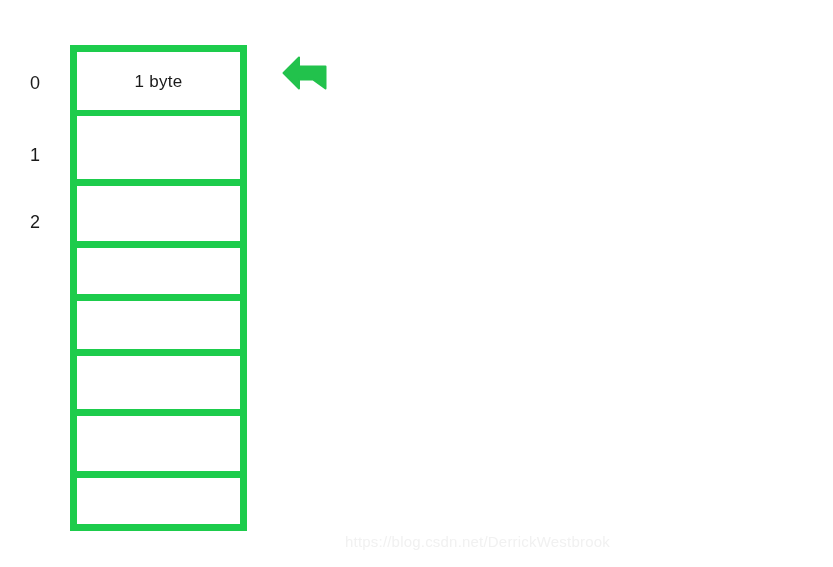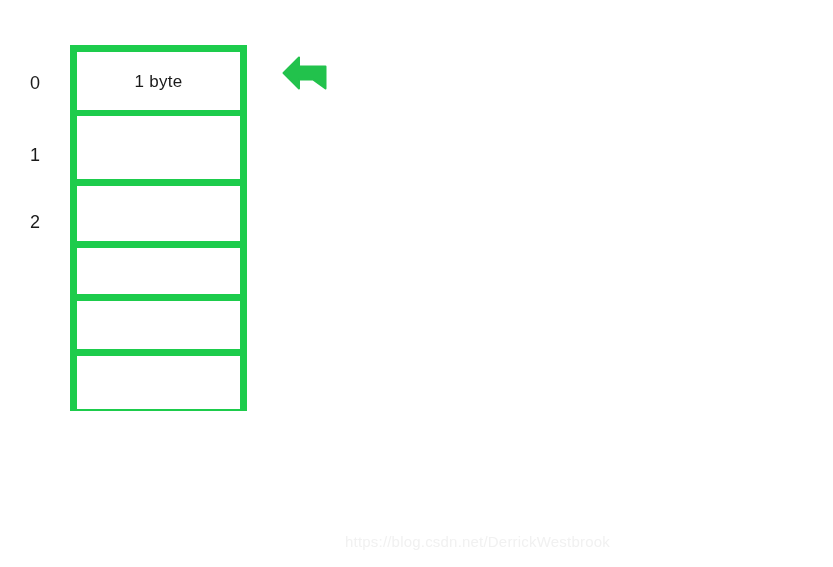--- a/index.html
+++ b/index.html
@@ -15,21 +15,21 @@
     overflow: hidden;
     font-family: "Liberation Sans", "DejaVu Sans", sans-serif;
   }
 
   
   #memory-column {
     position: absolute;
     left: 70px;
     top: 45px;
     width: 177px;
-    height: 366px;
+    height: 486px;
     background: #1DCC4C;
     box-sizing: border-box;
   }
   .memory-cell {
     position: absolute;
     left: 7px;
     right: 7px;
     background: #ffffff;
     box-sizing: border-box;
     display: flex;

